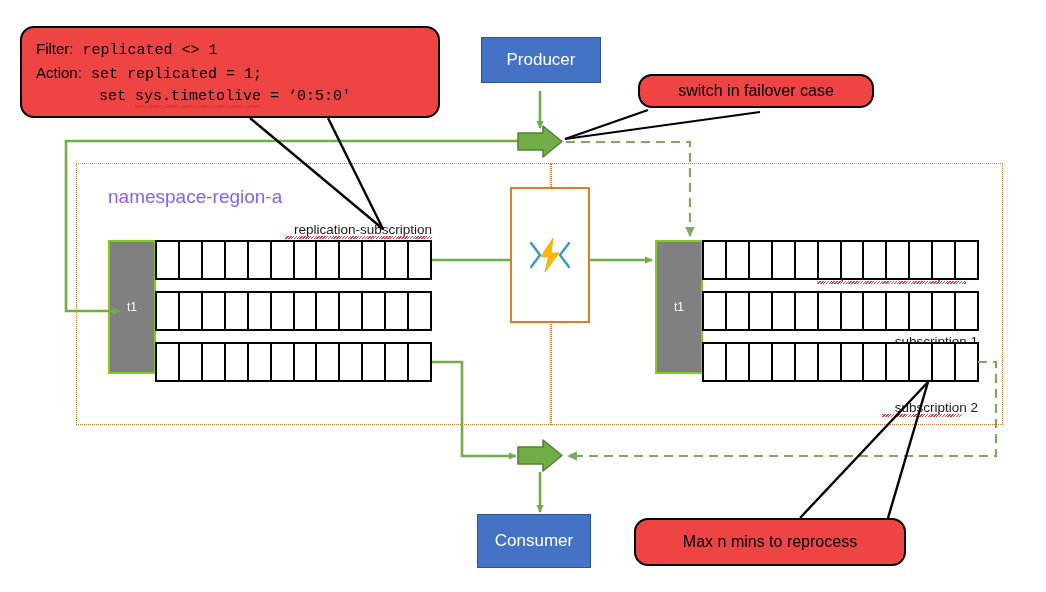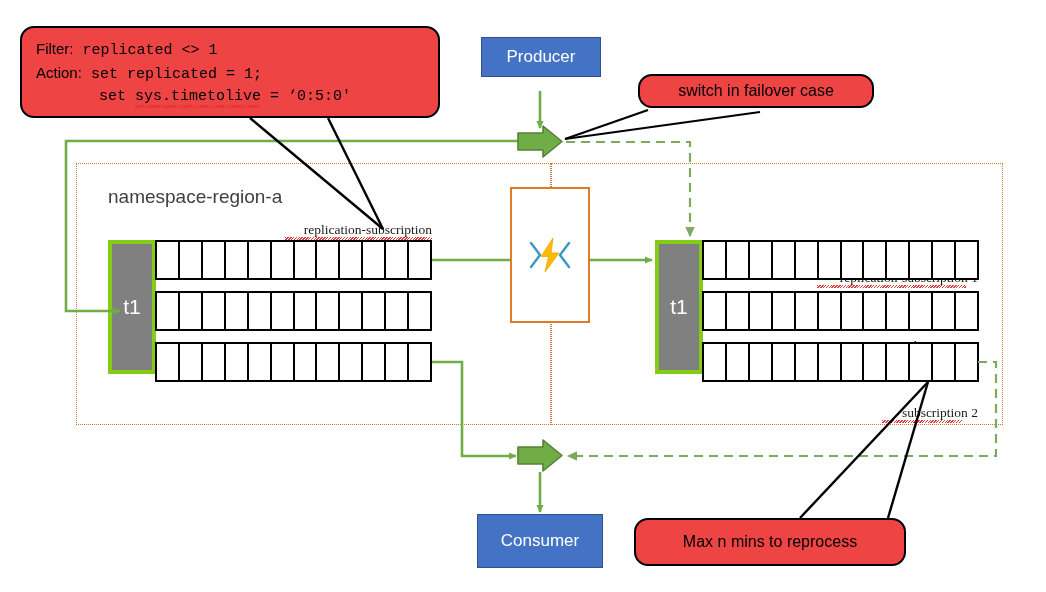--- a/index.html
+++ b/index.html
@@ -24,43 +24,43 @@
   
   .region-box {
     border: 1px dotted #D4793A;
     box-sizing: border-box;
     background: transparent;
   }
 
   
   .ns-title {
     font-size: 19px;
-    color: #404040;
+    color: #8b5cf6;
     white-space: nowrap;
     font-family: "Liberation Sans", sans-serif;
   }
 
   
   .endpoint-box {
     background: #4472C4;
     border: 1px solid #2F528F;
     color: #ffffff;
     font-size: 17px;
     display: flex;
     align-items: center;
     justify-content: center;
     box-sizing: border-box;
   }
 
   
   .topic-box {
     background: #808080;
-    border: 4px solid #84cc16;
+    border: 2px solid #84cc16;
     color: #ffffff;
-    font-size: 21px;
+    font-size: 12px;
     display: flex;
     align-items: center;
     justify-content: center;
     box-sizing: border-box;
   }
 
   
   .queue-row {
     display: flex;
     box-sizing: border-box;
@@ -75,21 +75,20 @@
   }
   .queue-cell:last-child { border-right: none; }
 
   
   .sub-label {
     font-size: 13.5px;
     color: #1a1a1a;
     white-space: nowrap;
     text-align: right;
     position: relative;
-    font-family: Liberation Serif, serif;
   }
   .squiggle {
     position: absolute;
     left: 0; right: 0; bottom: -2px;
     height: 3px;
     background-image: repeating-linear-gradient(
       135deg,
       #e03030 0px, #e03030 1px,
       transparent 1px, transparent 2px);
     opacity: .95;
@@ -194,25 +193,25 @@
     </g>
 
     <g>
       <path d="M518,447 L543,447 L543,440 L562,455.5 L543,471 L543,464 L518,464 z" fill="#70AD47" stroke="#548235" stroke-width="1.6" stroke-linejoin="round"></path>
     </g>
   </svg>
 
   <div class="abs region-box" style="left:76px; top:163px; width:475px; height:262px;"></div>
   <div class="abs region-box" style="left:551px; top:163px; width:452px; height:262px;"></div>
 
-  <div class="abs endpoint-box" style="left:481px; top:37px; width:120px; height:40px;">
+  <div class="abs endpoint-box" style="left:481px; top:37px; width:120px; height:46px;">
     <span>Producer</span>
   </div>
 
-  <div class="abs endpoint-box" style="left:477px; top:514px; width:126px; height:54px;text-align:right;">
+  <div class="abs endpoint-box" style="left:477px; top:514px; width:114px; height:54px;text-align:right;">
     <span>Consumer</span>
   </div>
 
   <div class="abs fn-box" style="left:510px; top:187px; width:80px; height:136px;">
     <span style="display:block;width:46px;height:40px;">
       <svg viewBox="0 0 46 40" width="46" height="40">
         <path d="M4,8 L13,20 L4,32" fill="none" stroke="#3999C6" stroke-width="2.4" stroke-linecap="round" stroke-linejoin="round"></path>
         <path d="M42,8 L33,20 L42,32" fill="none" stroke="#3999C6" stroke-width="2.4" stroke-linecap="round" stroke-linejoin="round"></path>
         <path d="M26,3 L14,21.5 L21.5,21.5 L18,37 L32,18 L24,18 z" fill="#FFB900" stroke="#F0A500" stroke-width="0.8" stroke-linejoin="round"></path>
       </svg>

